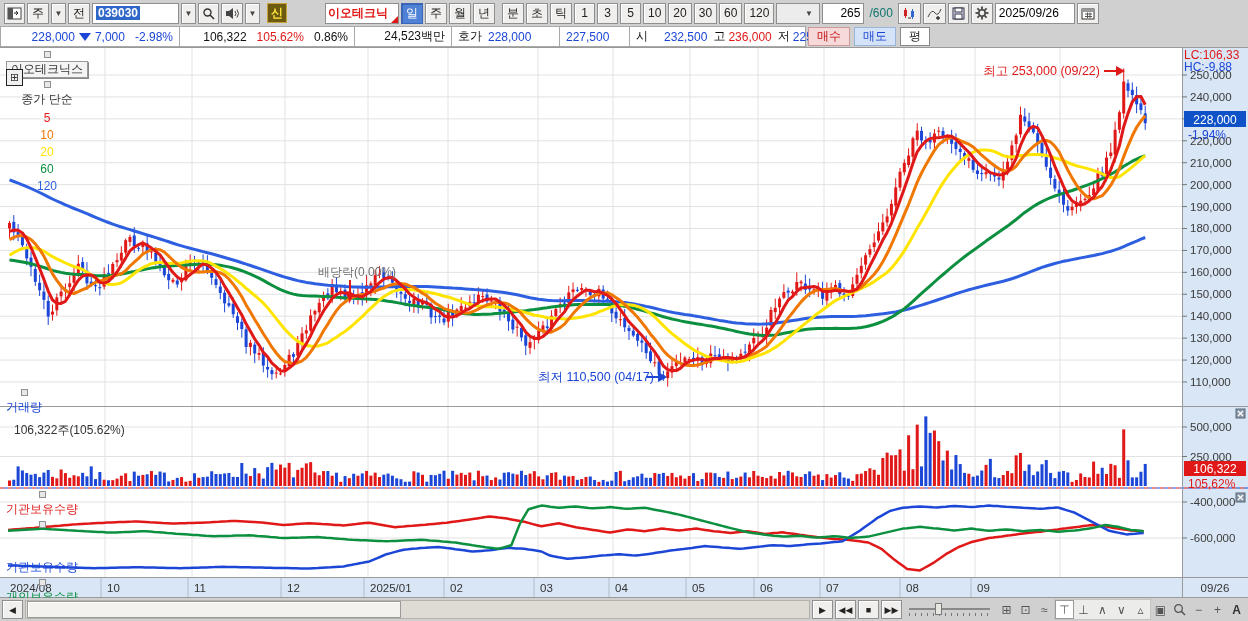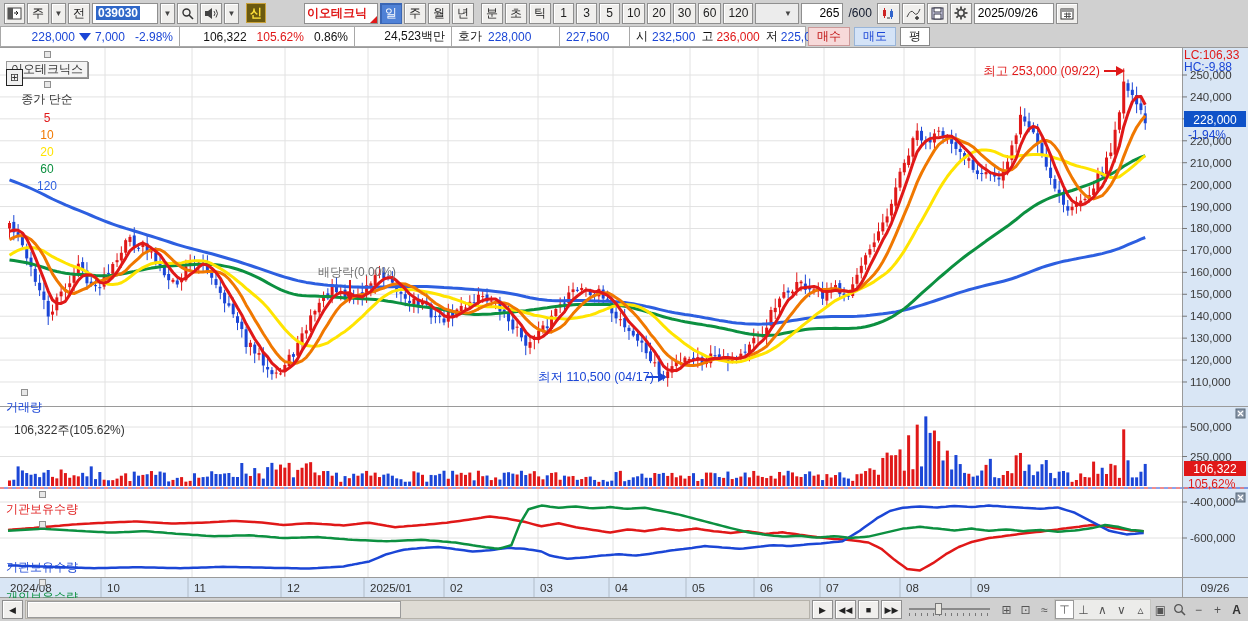--- a/index.html
+++ b/index.html
@@ -80,21 +80,21 @@
     <span class="tbtn" style="padding:0 2px">
       <svg class="micon" width="15" height="13">
           <rect x="1" y="1" width="13" height="11" fill="#fff" stroke="#444"></rect>
           <rect x="1" y="1" width="5" height="11" fill="#555"></rect>
           <path d="M7 6 l4 0 M9 4 l2 2 -2 2" stroke="#222" fill="none"></path>
         </svg>
     </span>
     <span class="tbtn">주</span>
     <span class="tbtn arrow">▼</span>
     <span class="tbtn">전</span>
-    <span class="tfield" id="code-field" style="width:66px">
+    <span class="tfield" id="code-field" style="width:87px">
       <span class="hl">039030</span>
     </span>
     <span class="tbtn arrow">▼</span>
     <span class="tbtn" style="padding:0 3px">
       <svg class="micon" width="13" height="13">
           <circle cx="5.5" cy="5.5" r="3.5" fill="none" stroke="#333" stroke-width="1.4"></circle>
           <line x1="8" y1="8" x2="12" y2="12" stroke="#333" stroke-width="1.6"></line>
         </svg>
     </span>
     <span class="tbtn" style="padding:0 3px">
@@ -125,21 +125,21 @@
     <span class="tbtn">20</span>
     <span class="tbtn">30</span>
     <span class="tbtn">60</span>
     <span class="tbtn">120</span>
     <span class="tfield" style="width:44px;background:#ececec;justify-content:flex-end">
       <span class="tbtn arrow" style="border:none;box-shadow:none;background:none">▼</span>
     </span>
     <span class="tfield" style="width:42px;justify-content:flex-end">
       <span>265</span>
     </span>
-    <span style="margin:1px 3px;color:#0f172a">/600</span>
+    <span style="margin:1px 3px;color:#0f766e">/600</span>
     <span class="tbtn" style="padding:0 3px">
       <svg class="micon" width="15" height="13">
           <rect x="2" y="3" width="3" height="6" fill="#c22"></rect>
           <line x1="3.5" y1="1" x2="3.5" y2="11" stroke="#c22"></line>
           <rect x="9" y="4" width="3" height="6" fill="#36c"></rect>
           <line x1="10.5" y1="2" x2="10.5" y2="12" stroke="#36c"></line>
           <path d="M6 11 l3 0" stroke="#333"></path>
         </svg>
     </span>
     <span class="tbtn" style="padding:0 3px">
@@ -206,21 +206,21 @@
     <span class="cell" style="width:108px">
       <span class="blk">호가</span>
       <span class="sp" style="width:6px"></span>
       <span class="blue">228,000</span>
     </span>
     <span class="cell" style="width:70px">
       <span class="blue">227,500</span>
     </span>
     <span class="cell" style="width:176px">
       <span class="blk">시</span>
-      <span class="blue" style="margin:0 6px 0 4px">232,500</span>
+      <span class="blue" style="margin:0 6px 0 16px">232,500</span>
       <span class="blk">고</span>
       <span class="red" style="margin:0 6px 0 3px">236,000</span>
       <span class="blk">저</span>
       <span class="blue" style="margin-left:3px">225,000</span>
     </span>
     <span class="minibtn" id="buy-btn">매수</span>
     <span class="minibtn" id="sell-btn">매도</span>
     <span class="minibtn" id="avg-btn">평</span>
   </div>
 

